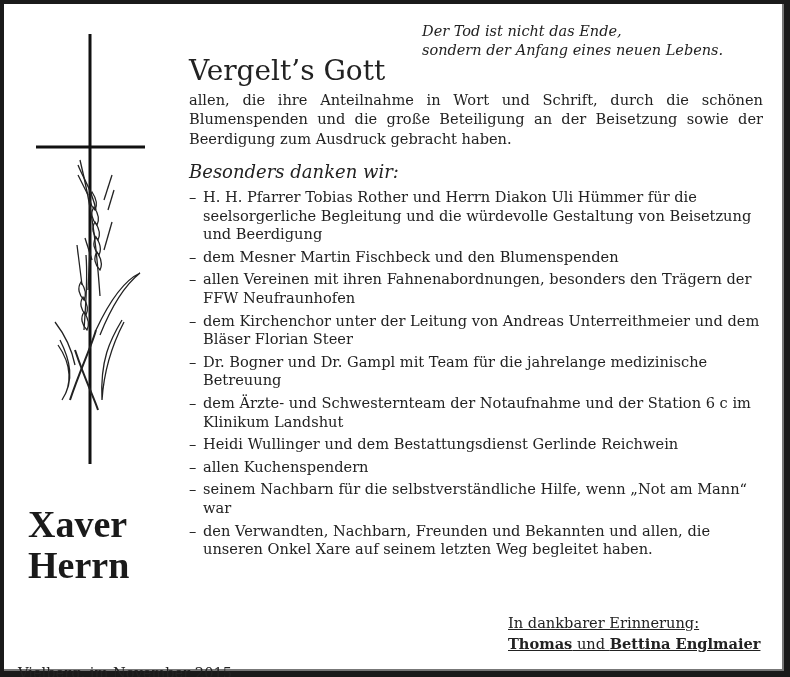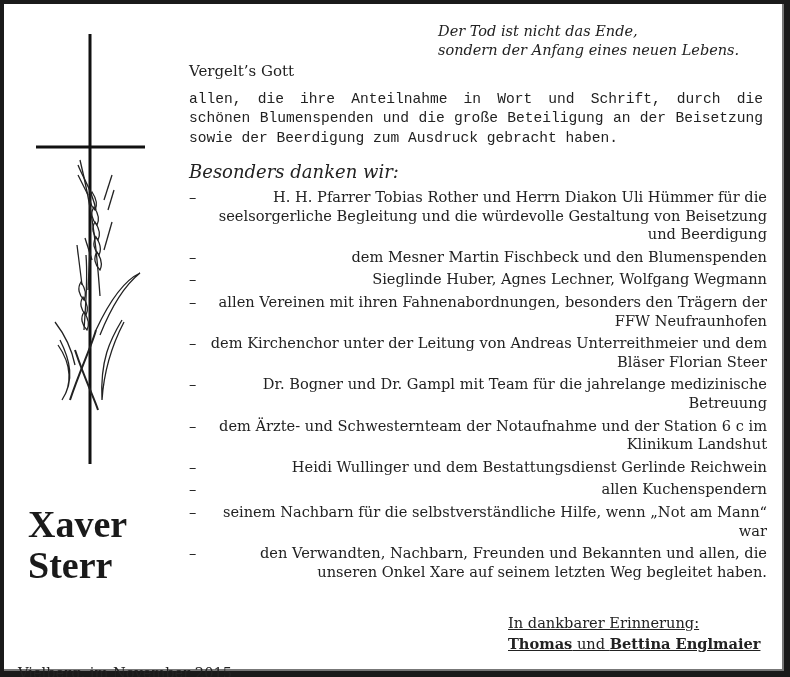--- a/index.html
+++ b/index.html
@@ -1,27 +1,27 @@
 <!DOCTYPE html>
 <html><head>
 <meta charset="utf-8">
 <style>
   html, body { margin:0; padding:0; }
   body { width:790px; height:677px; background:#1a1a1a; position:relative; overflow:hidden;
          font-family:"DejaVu Serif", "Liberation Serif", serif; color:#1e1e1e; }
   .card { position:absolute; left:4px; top:4px; width:780px; height:667px; background:#fff;
           border-right:2px solid #777; border-bottom:2px solid #777; box-sizing:border-box; }
-  .motto { position:absolute; left:438px; top:22px; font-style:italic; font-size:14.5px; line-height:19px; color:#222; }
-  .title { position:absolute; left:189px; top:58px; font-size:15px; line-height:26px; color:#222;text-align:center; }
+  .motto { position:absolute; left:422px; top:22px; font-style:italic; font-size:14.5px; line-height:19px; color:#222; }
+  .title { position:absolute; left:189px; top:58px; font-size:28px; line-height:26px; color:#222;text-align:center; }
   .intro { position:absolute; left:189px; top:90px; width:574px; font-size:14.6px; line-height:19.3px;
-           text-align:justify; color:#222;font-family:Liberation Mono, monospace; }
+           text-align:justify; color:#222; }
   .subhead { position:absolute; left:189px; top:161px; font-style:italic; font-size:18px; line-height:22px; color:#222; }
   .list { position:absolute; left:189px; top:188px; width:578px; margin:0; padding:0; list-style:none;
           font-size:14.6px; line-height:18.6px; color:#222; }
-  .list li { position:relative; padding-left:14px; margin-bottom:4px;text-align:right; }
+  .list li { position:relative; padding-left:14px; margin-bottom:4px; }
   .list li::before { content:"–"; position:absolute; left:0; top:0; }
   .name { position:absolute; left:28px; top:504px; width:130px; 
           font-family:"Liberation Serif", serif; font-weight:bold; font-size:38px; line-height:41px; color:#1a1a1a; }
   .place { position:absolute; left:18px; top:631px; font-size:14.6px; color:#222;margin-top:33px; }
   .closing { position:absolute; left:508px; top:612px; font-size:14.6px; line-height:21px; color:#222;text-decoration:underline; }
   .closing b { font-weight:bold; }
   svg.cross { position:absolute; left:0; top:0; }
 </style>
 </head>
 <body>
@@ -72,34 +72,33 @@
 
 <div class="title">Vergelt’s Gott</div>
 
 <div class="intro">allen, die ihre Anteilnahme in Wort und Schrift, durch die schönen Blumenspenden und die große Beteiligung an der Beisetzung sowie der Beerdigung zum Ausdruck gebracht haben.</div>
 
 <div class="subhead">Besonders danken wir:</div>
 
 <ul class="list">
   <li>H. H. Pfarrer Tobias Rother und Herrn Diakon Uli Hümmer für die seelsorgerliche Begleitung und die würdevolle Gestaltung von Beisetzung und Beerdigung</li>
   <li>dem Mesner Martin Fischbeck und den Blumenspenden</li>
-  <li>Sieglinde Huber, Agnes Lechner, Wolfgang Wegmann</li>
   <li>allen Vereinen mit ihren Fahnenabordnungen, besonders den Trägern der FFW Neufraunhofen</li>
   <li>dem Kirchenchor unter der Leitung von Andreas Unterreithmeier und dem Bläser Florian Steer</li>
   <li>Dr. Bogner und Dr. Gampl mit Team für die jahrelange medizinische Betreuung</li>
   <li>dem Ärzte- und Schwesternteam der Notaufnahme und der Station 6 c im Klinikum Landshut</li>
   <li>Heidi Wullinger und dem Bestattungsdienst Gerlinde Reichwein</li>
   <li>allen Kuchenspendern</li>
   <li>seinem Nachbarn für die selbstverständliche Hilfe, wenn „Not am Mann“ war</li>
   <li>den Verwandten, Nachbarn, Freunden und Bekannten und allen, die unseren Onkel Xare auf seinem letzten Weg begleitet haben.</li>
 </ul>
 
 <div class="name">
   <div>Xaver</div>
-  <div>Sterr</div>
+  <div>Herrn</div>
 </div>
 
 <div class="place">Vielberg, im November 2015</div>
 
 <div class="closing">
   <div>In dankbarer Erinnerung:</div>
   <div><b>Thomas</b><span style="white-space:pre"> und </span><b>Bettina Englmaier</b></div>
 </div>
 
 </body></html>

